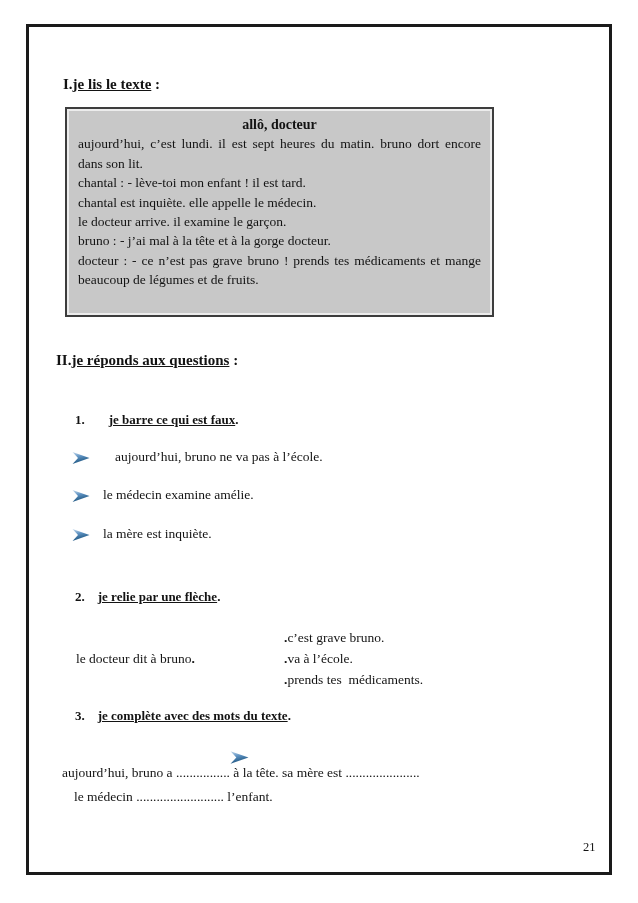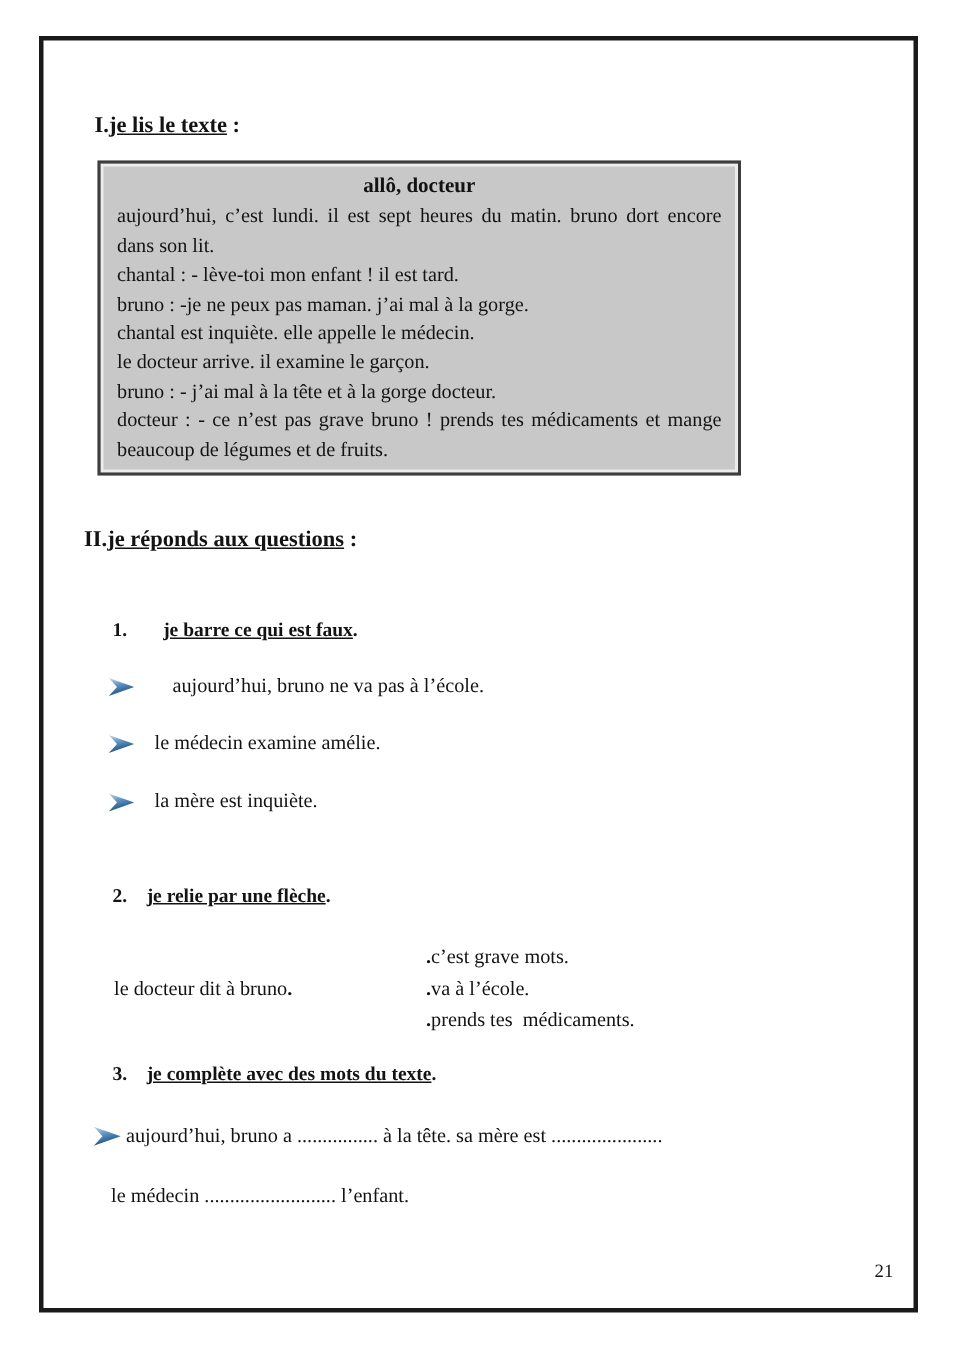--- a/index.html
+++ b/index.html
@@ -71,21 +71,20 @@
   <div class="frame"></div>
 
   <div class="abs h-main" style="left:63px; top:76px;">
     <span>I.</span><span class="u">je lis le texte</span><span> :</span>
   </div>
 
   <div class="text-box">
     <div class="box-title">allô, docteur</div>
     <p class="justify">aujourd’hui, c’est lundi. il est sept heures du matin. bruno dort encore dans son lit.</p>
     <p>chantal : - lève-toi mon enfant ! il est tard.</p>
-    <p>bruno : -je ne peux pas maman. j’ai mal à la gorge.</p>
     <p>chantal est inquiète. elle appelle le médecin.</p>
     <p>le docteur arrive. il examine le garçon.</p>
     <p>bruno : - j’ai mal à la tête et à la gorge docteur.</p>
     <p class="justify">docteur : - ce n’est pas grave bruno ! prends tes médicaments et mange beaucoup de légumes et de fruits.</p>
   </div>
 
   <div class="abs h-main" style="left:56px; top:352px;">
     <span>II.</span><span class="u">je réponds aux questions</span><span> :</span>
   </div>
 
@@ -114,34 +113,34 @@
 
   <div class="abs q-head" style="left:75px; top:589px;">
     <span class="qnum">2.</span><span class="u">je relie par une flèche</span><span>.</span>
   </div>
 
   <div class="abs body-text" style="left:76px; top:651px;">
     <span>le docteur dit à bruno</span><span class="bold">.</span>
   </div>
 
   <div class="abs body-text" style="left:284px; top:630px;">
-    <span class="bold">.</span><span class="pre">c’est grave mots.</span>
+    <span class="bold">.</span><span class="pre">c’est grave bruno.</span>
   </div>
   <div class="abs body-text" style="left:284px; top:651px;">
     <span class="bold">.</span><span class="pre">va à l’école.</span>
   </div>
   <div class="abs body-text" style="left:284px; top:672px;">
     <span class="bold">.</span><span class="pre">prends tes  médicaments.</span>
   </div>
 
   <div class="abs q-head" style="left:75px; top:708px;">
     <span class="qnum">3.</span><span class="u">je complète avec des mots du texte</span><span>.</span>
   </div>
 
-  <div class="abs item-row fill-row nowrap" style="left:62px; top:748px;">
+  <div class="abs item-row fill-row nowrap" style="left:62px; top:748px;flex-direction:column;">
     <svg class="arrow" width="19" height="15" viewBox="0 0 18 14">
         <path d="M0.5,1 L17.5,7 L0.5,13 L6,7 Z" fill="url(#arrowGrad)"></path>
       </svg>
     <span>aujourd’hui, bruno a ................ à la tête. sa mère est ......................</span>
   </div>
 
   <div class="abs body-text nowrap" style="left:74px; top:789px;">le médecin .......................... l’enfant.</div>
 
   <div class="abs page-num" style="left:547px; top:840px;">21</div>
 

